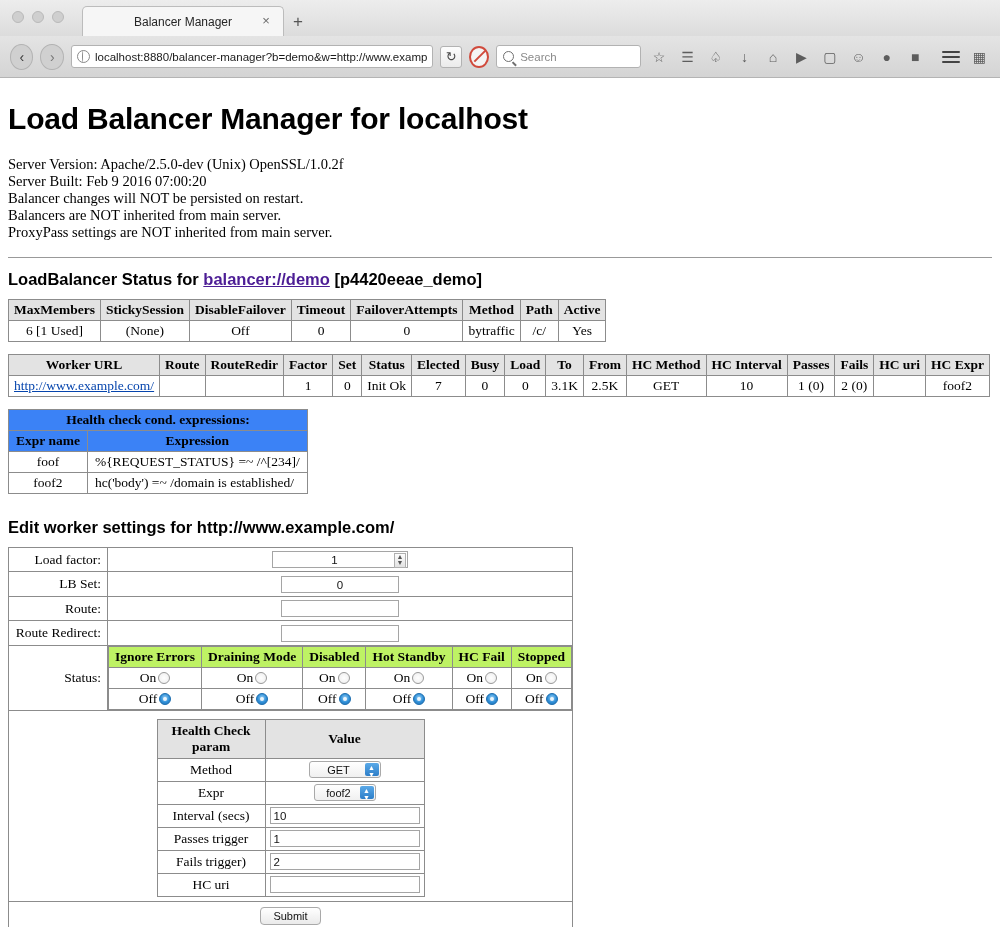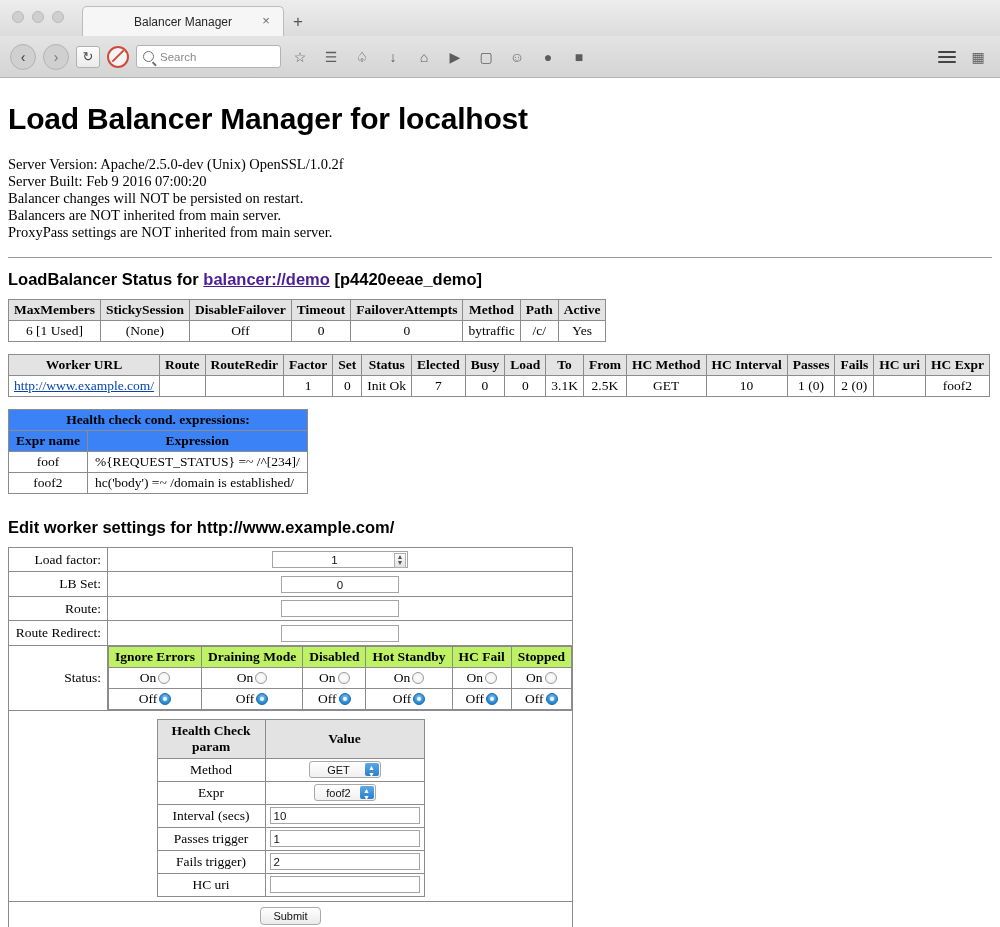--- a/index.html
+++ b/index.html
@@ -474,20 +474,24 @@
         <span class="tab-title">Balancer Manager</span>
         <span class="tab-close">×</span>
       </div>
       <div class="newtab">+</div>
     </div>
   </div>
 
   <div class="navbar">
     <div class="navbtn active">‹</div>
     <div class="navbtn">›</div>
+    <div class="urlbar">
+      <span class="globe"></span>
+      <span class="url-text">localhost:8880/balancer-manager?b=demo&amp;w=http://www.examp</span>
+    </div>
     <div class="reload">↻</div>
     <div class="blockbtn"></div>
     <div class="searchbar">
       <span class="mag"></span>
       <span>Search</span>
     </div>
     <div class="icon-btn">☆</div>
     <div class="icon-btn">☰</div>
     <div class="icon-btn">♤</div>
     <div class="icon-btn">↓</div>

